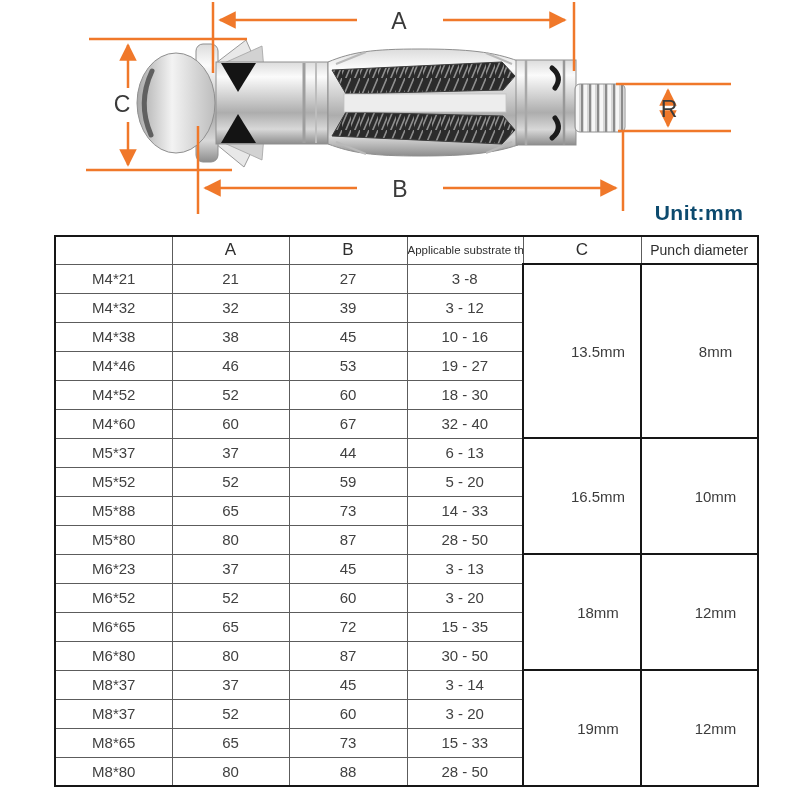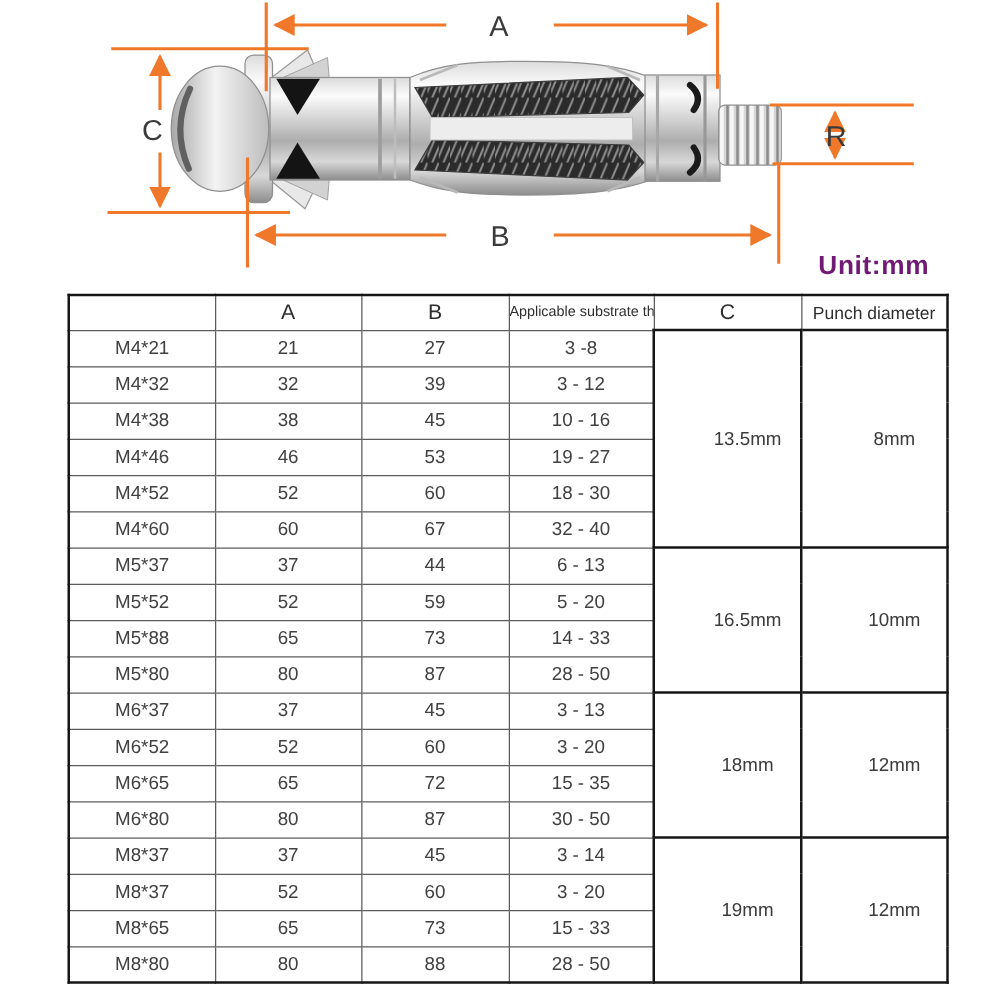--- a/index.html
+++ b/index.html
@@ -1,20 +1,20 @@
 <!DOCTYPE html>
 <html><head>
 <meta charset="utf-8">
 <style>
   html,body{margin:0;padding:0;background:#fff;}
   .stage{position:relative;width:800px;height:800px;background:#ffffff;overflow:hidden;
          font-family:"Liberation Sans",sans-serif;}
   .diagram-wrap{position:absolute;left:0;top:0;width:800px;height:235px;}
   .unit-note{position:absolute;top:201px;left:640px;width:118px;text-align:center;
-             font-size:21px;font-weight:bold;color:#701a75;letter-spacing:0.5px;}
+             font-size:21px;font-weight:bold;color:#0c4a6e;letter-spacing:0.5px;}
   table.spec{position:absolute;left:54px;top:235px;width:703px;border-collapse:collapse;
              table-layout:fixed;border:2px solid #161616;}
   table.spec th, table.spec td{border:1px solid #5c5c5c;text-align:center;vertical-align:middle;
              padding:0;color:#414141;font-weight:normal;overflow:hidden;white-space:nowrap;}
   table.spec thead tr{height:28px;}
   table.spec tbody tr{height:29px;}
   table.spec thead th{font-size:17px;color:#2e2e2e;}
   table.spec thead th.h-small{font-size:11.5px;}
   table.spec thead th.h-punch{font-size:14px;text-align:center;}
   table.spec td{font-size:15px;}
@@ -190,21 +190,21 @@
           <td>73</td>
           <td>14 - 33</td>
         </tr>
         <tr>
           <td>M5*80</td>
           <td>80</td>
           <td>87</td>
           <td>28 - 50</td>
         </tr>
         <tr>
-          <td>M6*37</td>
+          <td>M6*23</td>
           <td>37</td>
           <td>45</td>
           <td>3 - 13</td>
           <td rowspan="4" class="merged">18mm</td>
           <td rowspan="4" class="merged">12mm</td>
         </tr>
         <tr>
           <td>M6*52</td>
           <td>52</td>
           <td>60</td>

